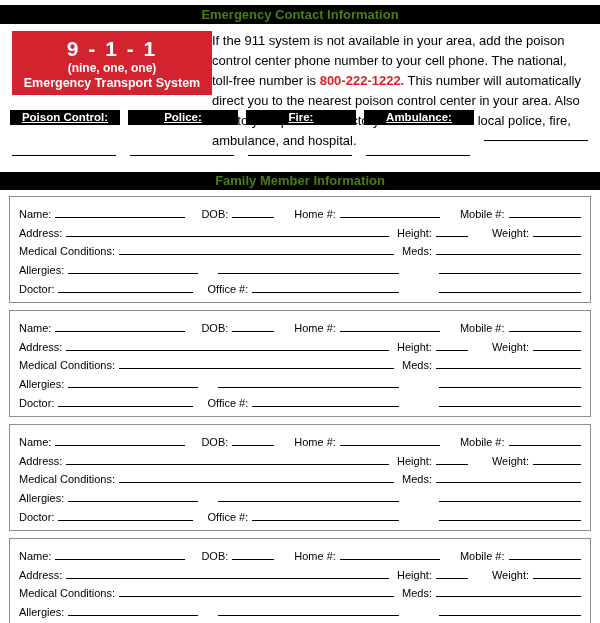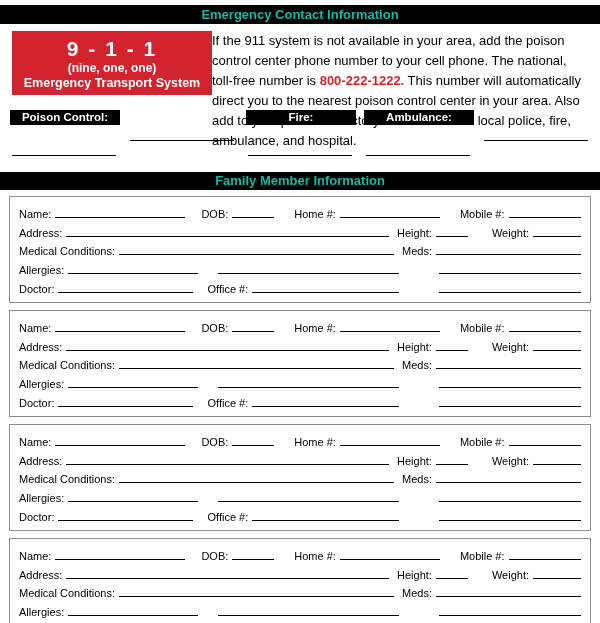--- a/index.html
+++ b/index.html
@@ -2,41 +2,41 @@
 <html><head>
 <meta charset="utf-8">
 <style>
   * { margin:0; padding:0; box-sizing:border-box; }
   html,body { background:#fff; }
   body {
     width:600px; height:623px; overflow:hidden;
     font-family:"Liberation Sans", sans-serif; color:#000;
   }
   .bar {
-    background:#000; color:#14b8a6; font-weight:bold; text-align:center;
+    background:#000; color:#4d7c0f; font-weight:bold; text-align:center;
     height:19px; line-height:19px; font-size:13px; margin-top:5px;
   }
   .family-bar { margin-top:16px; height:18px; line-height:18px; }
 
   .intro { display:flex; margin:7px 10px 0 12px; height:64px; }
   .red-box {
     width:200px; height:64px; background:#d2232e; color:#ffffff;
     text-align:center; font-weight:bold; flex-shrink:0;
   }
   .red-box .r1 { font-size:21px; line-height:22px; letter-spacing:2px; margin-top:7px; }
   .red-box .r2 { font-size:12px; line-height:14px; margin-top:1px; }
   .red-box .r3 { font-size:12.5px; line-height:15px; margin-top:1px; }
   .intro-text { flex:1; margin-left:0; font-size:13px; line-height:20px; }
   .phone { font-weight:bold; color:#dd1f26; }
 
   .contacts { display:flex; gap:8px; margin:15px 8px 0 10px; }
   .contact-col { flex:1; }
   .contact-bar {
     background:#000; color:#fff; font-weight:bold; font-size:11.5px;
-    text-align:center; height:15px; line-height:15px;
+    text-align:center; height:15px; line-height:15px;text-decoration:underline;
   }
   .contact-line { border-bottom:1.5px solid #000; margin:30px 4px 0 2px; height:0; }
 
   #members { margin-top:6px; }
   .member-block {
     border:1px solid #8c8c8c; margin:0 9px 7px; padding:5px 9px 6px;
   }
   .frow { display:flex; align-items:flex-end; height:18.8px; font-size:11px; }
   .flbl { white-space:nowrap; padding-right:4px; line-height:14px;text-align:center; }
   .ln { border-bottom:1px solid #000; height:0; align-self:flex-end; margin-bottom:3px; }
@@ -59,20 +59,21 @@
   </div>
   <p class="intro-text"><span>If the 911 system is not available in your area, add the poison control center phone number to your cell phone. The national, toll-free number is </span><span class="phone" style="color: rgb(221, 31, 38);">800-222-1222.</span><span> This number will automatically direct you to the nearest poison control center in your area. Also add to your phone’s directory the numbers for local police, fire, ambulance, and hospital.</span></p>
 </div>
 
 <div class="contacts">
   <div class="contact-col">
     <div class="contact-bar">Poison Control:</div>
     <div class="contact-line"></div>
   </div>
   <div class="contact-col">
+    <div class="contact-bar">Police:</div>
     <div class="contact-line"></div>
   </div>
   <div class="contact-col">
     <div class="contact-bar">Fire:</div>
     <div class="contact-line"></div>
   </div>
   <div class="contact-col">
     <div class="contact-bar">Ambulance:</div>
     <div class="contact-line"></div>
   </div>

